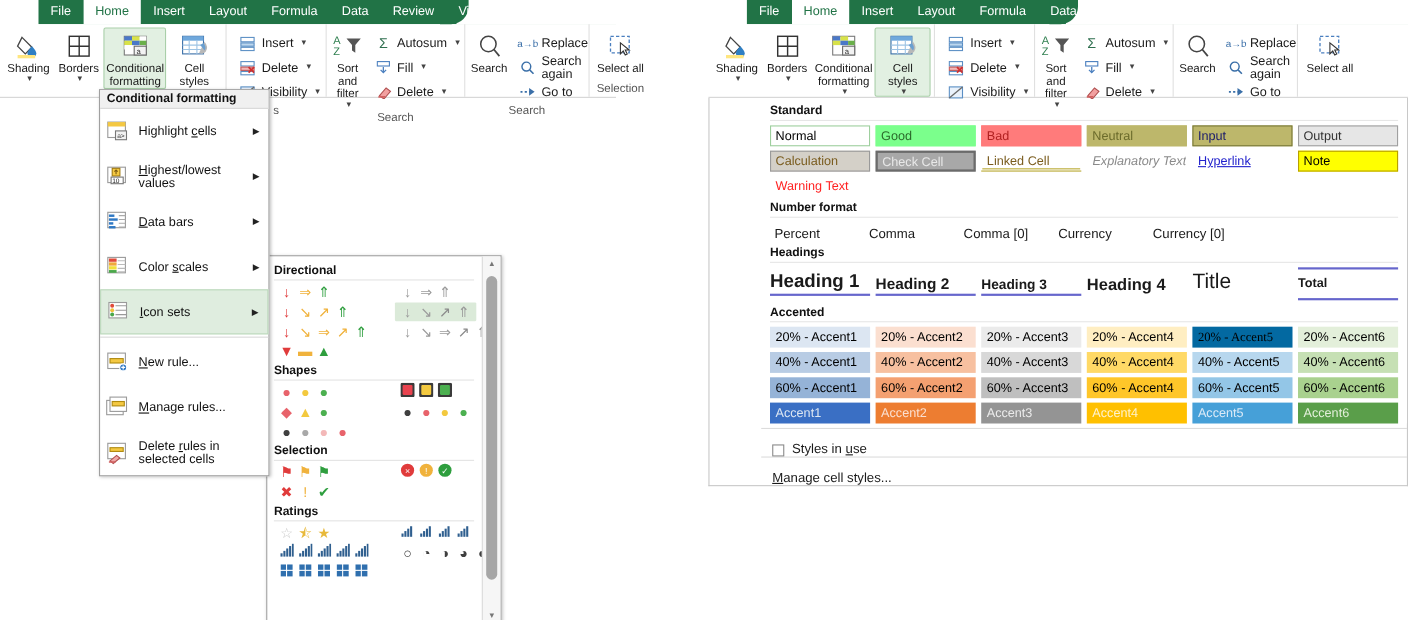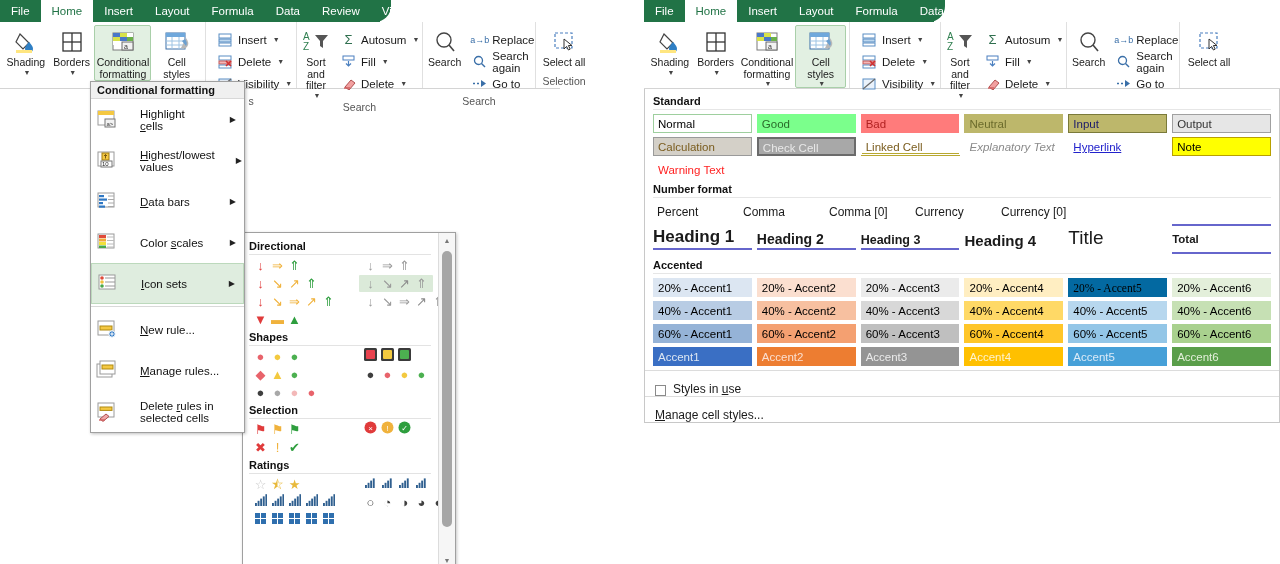--- a/index.html
+++ b/index.html
@@ -7,21 +7,21 @@
     width:1280px;height:564px;background:#ffffff;
     font-family:"Liberation Sans", sans-serif;
     font-size:12px;color:#1a1a1a;overflow:hidden;position:relative;
   }
   .panel{position:absolute;top:0;height:564px;}
   #left-panel{left:0;width:560px;}
   #right-panel{left:644px;width:636px;}
 
   
   .ribbon-wrap{position:relative;background:#fff;}
-  .tabbar{height:22px;background:#217346;position:relative;}
+  .tabbar{height:22px;background:#217346;position:relative;margin-left:35px;}
   .tabbar .fill-right{position:absolute;right:0;top:0;bottom:0;background:#fff;}
   .tabs{display:flex;height:22px;align-items:stretch;position:relative;z-index:2;}
   .tab{padding:0 11px;display:flex;align-items:center;color:#ffffff;font-size:11.5px;
        line-height:22px;white-space:nowrap;cursor:default;}
   .tab.active{background:#ffffff;color:#217346;}
   .tabbar-curve{position:absolute;top:0;height:22px;width:26px;
        background:#217346;border-bottom-right-radius:16px;z-index:1;}
 
   .ribbon{height:66px;background:#ffffff;display:flex;align-items:stretch;
        border-bottom:1px solid #d4d4d4;position:relative;}
@@ -43,21 +43,21 @@
   .smallbtn{display:flex;align-items:center;gap:4px;height:19px;padding:0 3px;
        border:1px solid transparent;border-radius:2px;cursor:default;font-size:11.5px;}
   .smallbtn .ic{width:17px;height:16px;display:flex;align-items:center;justify-content:center;flex:0 0 auto;}
   .caret{font-size:7px;color:#444;margin-left:2px;}
 
   
   #cf-menu{position:absolute;left:90px;top:81px;width:153px;background:#fff;
       border:1px solid #a0a0a0;box-shadow:1px 1px 3px rgba(0,0,0,.25);z-index:30;}
   .cf-head{height:16px;background:#f0f0f0;border-bottom:1px solid #d8d8d8;
       font-weight:bold;font-size:11px;padding:0 6px;line-height:16px;color:#111;}
-  .cf-item{height:41px;display:flex;align-items:center;padding:0 4px;gap:21px;cursor:default;position:relative;}
+  .cf-item{height:41px;display:flex;align-items:center;padding:0 4px;gap:7px;cursor:default;position:relative;}
   .cf-item.sel{background:#dfeddf;border:1px solid #bcd9bc;height:39px;}
   .cf-ic{width:24px;height:24px;flex:0 0 auto;display:flex;align-items:center;justify-content:center;}
   .cf-lbl{font-size:11.5px;color:#111;flex:1;}
   .cf-arrow{font-size:8px;color:#222;padding-right:4px;}
   .cf-sep{height:1px;background:#d9d9d9;margin:2px 0;}
   .u{text-decoration:underline;}
 
   
   #iconsets{position:absolute;left:242px;top:232px;width:212px;height:334px;
       background:#fff;border:1px solid #a0a0a0;box-shadow:1px 1px 3px rgba(0,0,0,.22);
@@ -86,21 +86,21 @@
       padding:0 4px;box-sizing:border-box;cursor:default;}
   .nfrow{display:flex;gap:0;margin-bottom:2px;}
   .nfrow .nf{width:86px;}
   .hd{height:26px;display:flex;align-items:flex-end;box-sizing:border-box;cursor:default;
       padding-bottom:1px;}
   .hdrow{display:flex;gap:5px;margin-bottom:5px;}
 
   .footer-row{border-top:1px solid #dcdcdc;height:25px;display:flex;align-items:flex-end;
       padding:0 10px;gap:7px;cursor:default;}
   .chk{width:11px;height:11px;border:1px solid #8a8a8a;background:#fff;box-sizing:border-box;}
-  .gal-outer{border:1px solid #c8c8c8;border-top:none;height:auto;}
+  .gal-outer{border:1px solid #c8c8c8;border-top:none;height:auto;padding-left:47px;}
 </style>
 </head>
 <body>
 
 <div class="panel" id="left-panel">
 
   <div class="ribbon-wrap">
     <div class="tabbar">
       <div class="fill-right" style="left:380px;"></div>
       <div class="tabbar-curve" style="left:365px;"></div>
@@ -933,20 +933,21 @@
           <div class="sw" style="background: rgb(255, 255, 255); color: rgb(255, 34, 34); border: 1px solid transparent;">Warning Text</div>
         </div>
         <div class="gal-head">Number format</div>
         <div class="nfrow">
           <div class="nf">Percent</div>
           <div class="nf">Comma</div>
           <div class="nf">Comma [0]</div>
           <div class="nf">Currency</div>
           <div class="nf">Currency [0]</div>
         </div>
+        <div class="gal-head">Headings</div>
         <div class="hdrow">
           <div class="hd" style="width: 101px; font-size: 17px; font-weight: bold; border-bottom: 2px solid rgb(102, 102, 204);">Heading 1</div>
           <div class="hd" style="width: 101px; font-size: 14px; font-weight: bold; border-bottom: 2px solid rgb(102, 102, 204);">Heading 2</div>
           <div class="hd" style="width: 101px; font-size: 12.5px; font-weight: bold; border-bottom: 2px solid rgb(102, 102, 204);">Heading 3</div>
           <div class="hd" style="width: 101px; font-size: 15px; font-weight: bold;">Heading 4</div>
           <div class="hd" style="width: 101px; font-size: 19px; font-weight: normal;">Title</div>
           <div class="hd" style="width: 101px; font-size: 11.5px; font-weight: bold; border-top: 2px solid rgb(102, 102, 204); align-items: center; height: 30px; border-bottom: 2px solid rgb(102, 102, 204);">Total</div>
         </div>
         <div class="gal-head">Accented</div>
         <div class="gal-row">

